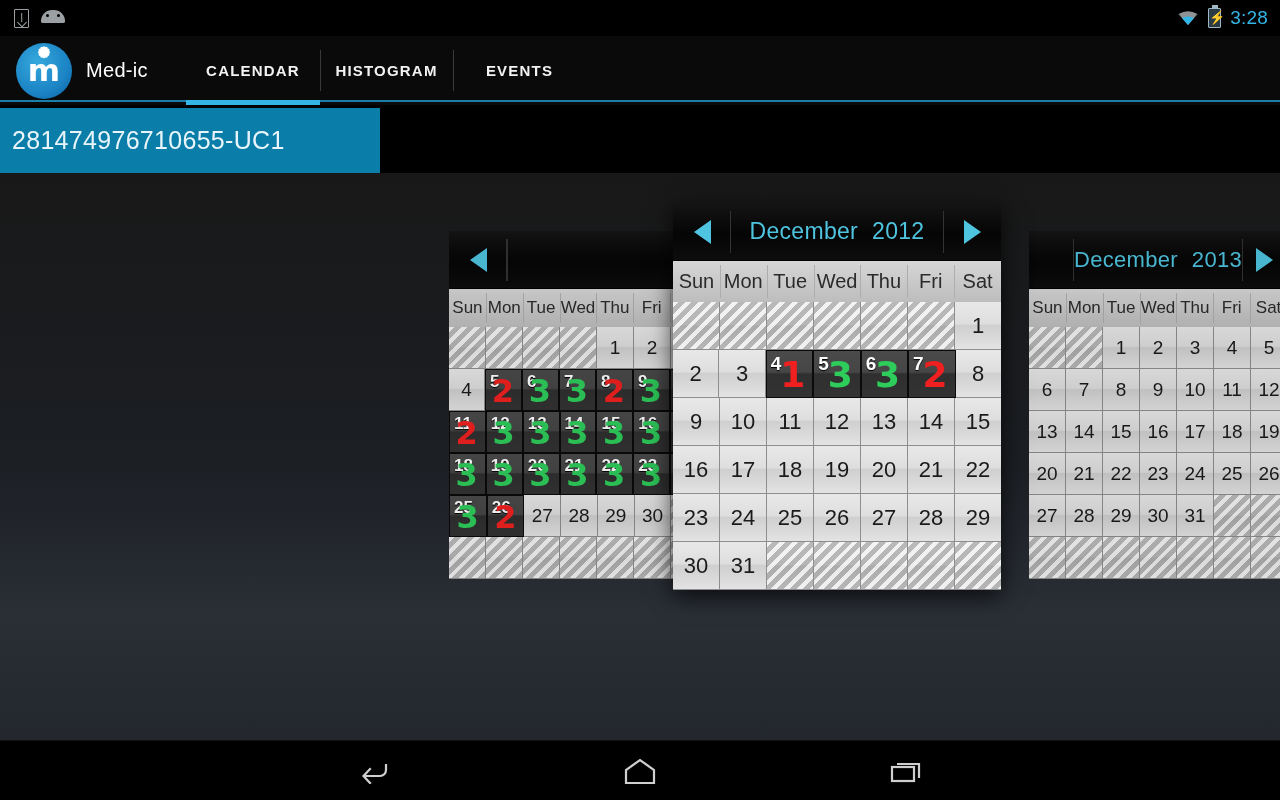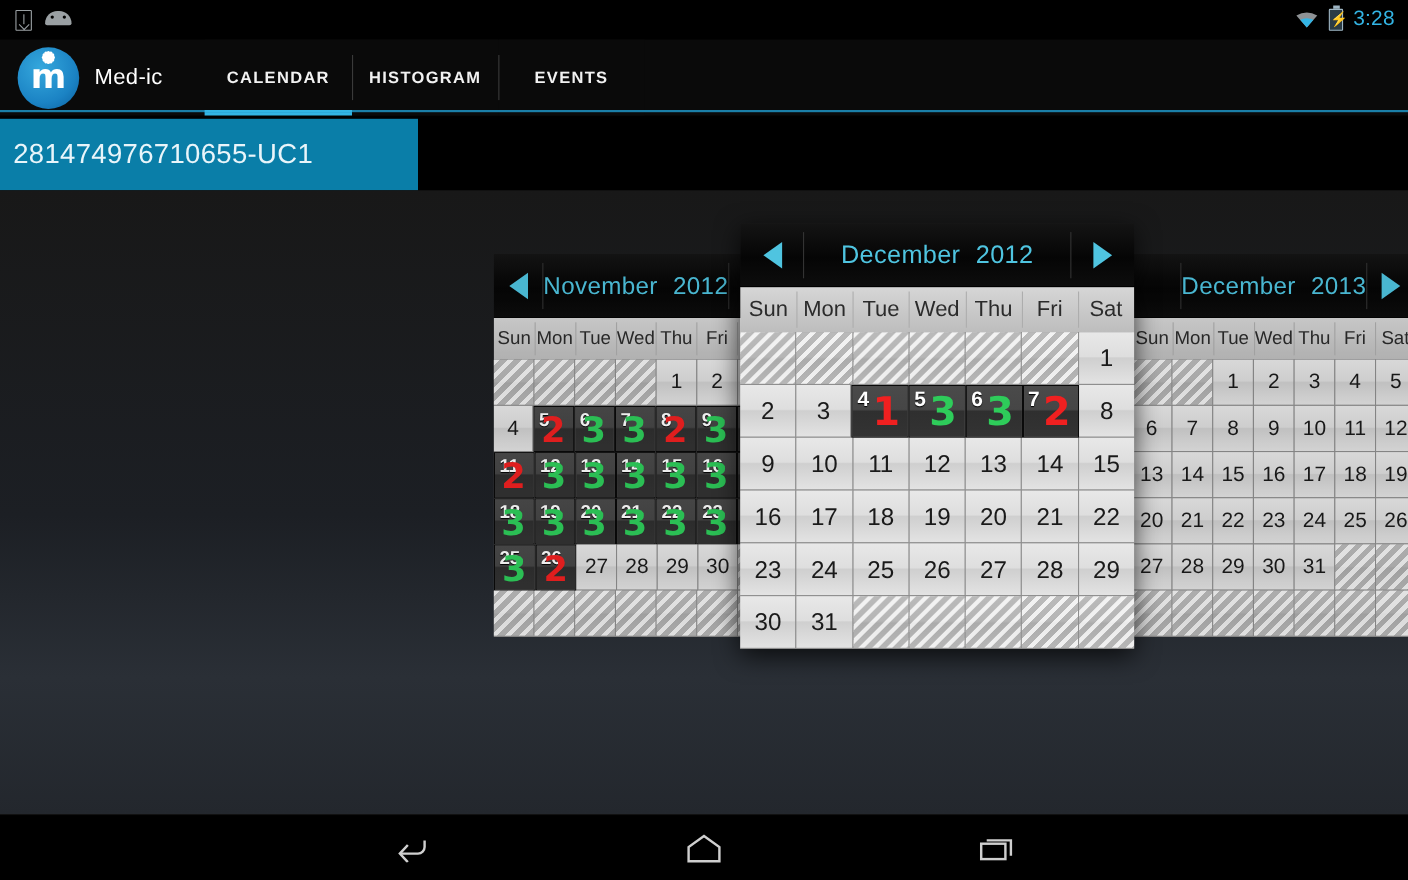--- a/index.html
+++ b/index.html
@@ -257,21 +257,20 @@
 </div>
 
 <div class="content">
 
   <div class="cal side" id="cal-november" style="left:449px; top:58px; width:258px; z-index:1;">
       <div>
         <div class="cal-header">
           <div class="cal-nav prev">
             <div class="arrow-l"></div>
           </div>
-          <div class="cal-title"><span>November</span><span class="yr">2012</span></div>
           <div class="cal-nav next"></div>
         </div>
         <div class="dow-row">
           <div class="dow" style="font-size: 17px;">Sun</div>
           <div class="dow" style="font-size: 17px;">Mon</div>
           <div class="dow" style="font-size: 17px;">Tue</div>
           <div class="dow" style="font-size: 17px;">Wed</div>
           <div class="dow" style="font-size: 17px;">Thu</div>
           <div class="dow" style="font-size: 17px;">Fri</div>
           <div class="dow" style="font-size: 17px;">Sat</div>
@@ -549,21 +548,21 @@
             <div class="cell pad"></div>
             <div class="cell pad"></div>
             <div class="cell pad"></div>
             <div class="cell pad"></div>
             <div class="cell pad"></div>
           </div>
         </div>
       </div>
     </div>
 
-  <div class="cal" id="cal-december" style="left:673px; top:30px; width:358px; z-index:5; box-shadow:0 6px 22px rgba(0,0,0,0.75);">
+  <div class="cal" id="cal-december" style="left:673px; top:30px; width:328px; z-index:5; box-shadow:0 6px 22px rgba(0,0,0,0.75);">
       <div>
         <div class="cal-header">
           <div class="cal-nav prev">
             <div class="arrow-l"></div>
           </div>
           <div class="cal-title"><span>December</span><span class="yr">2012</span></div>
           <div class="cal-nav next">
             <div class="arrow-r"></div>
           </div>
         </div>

